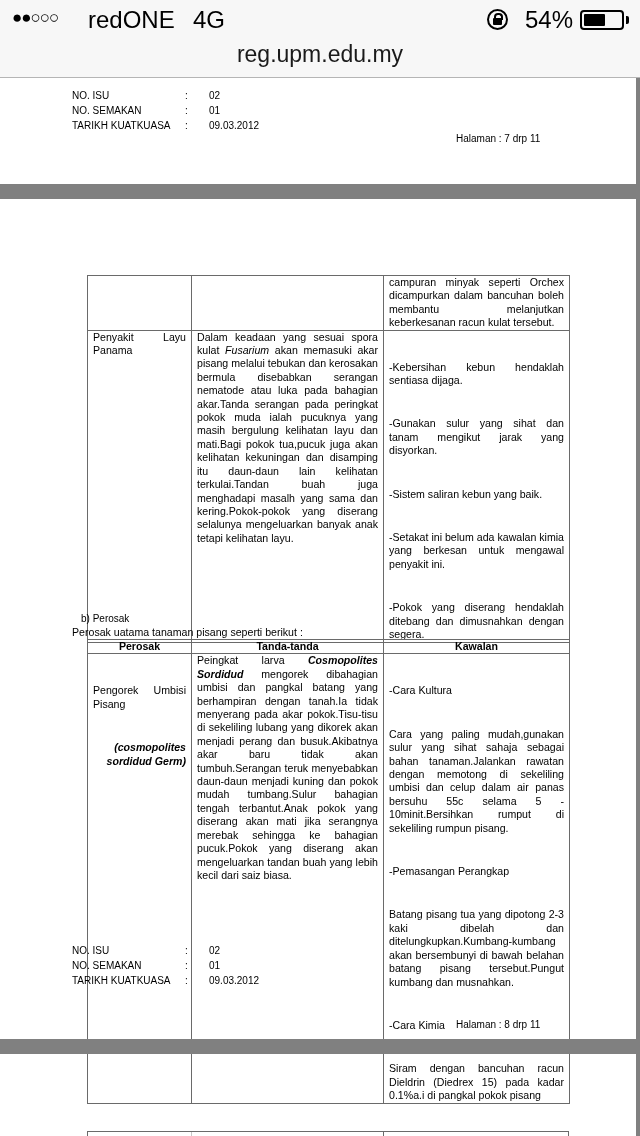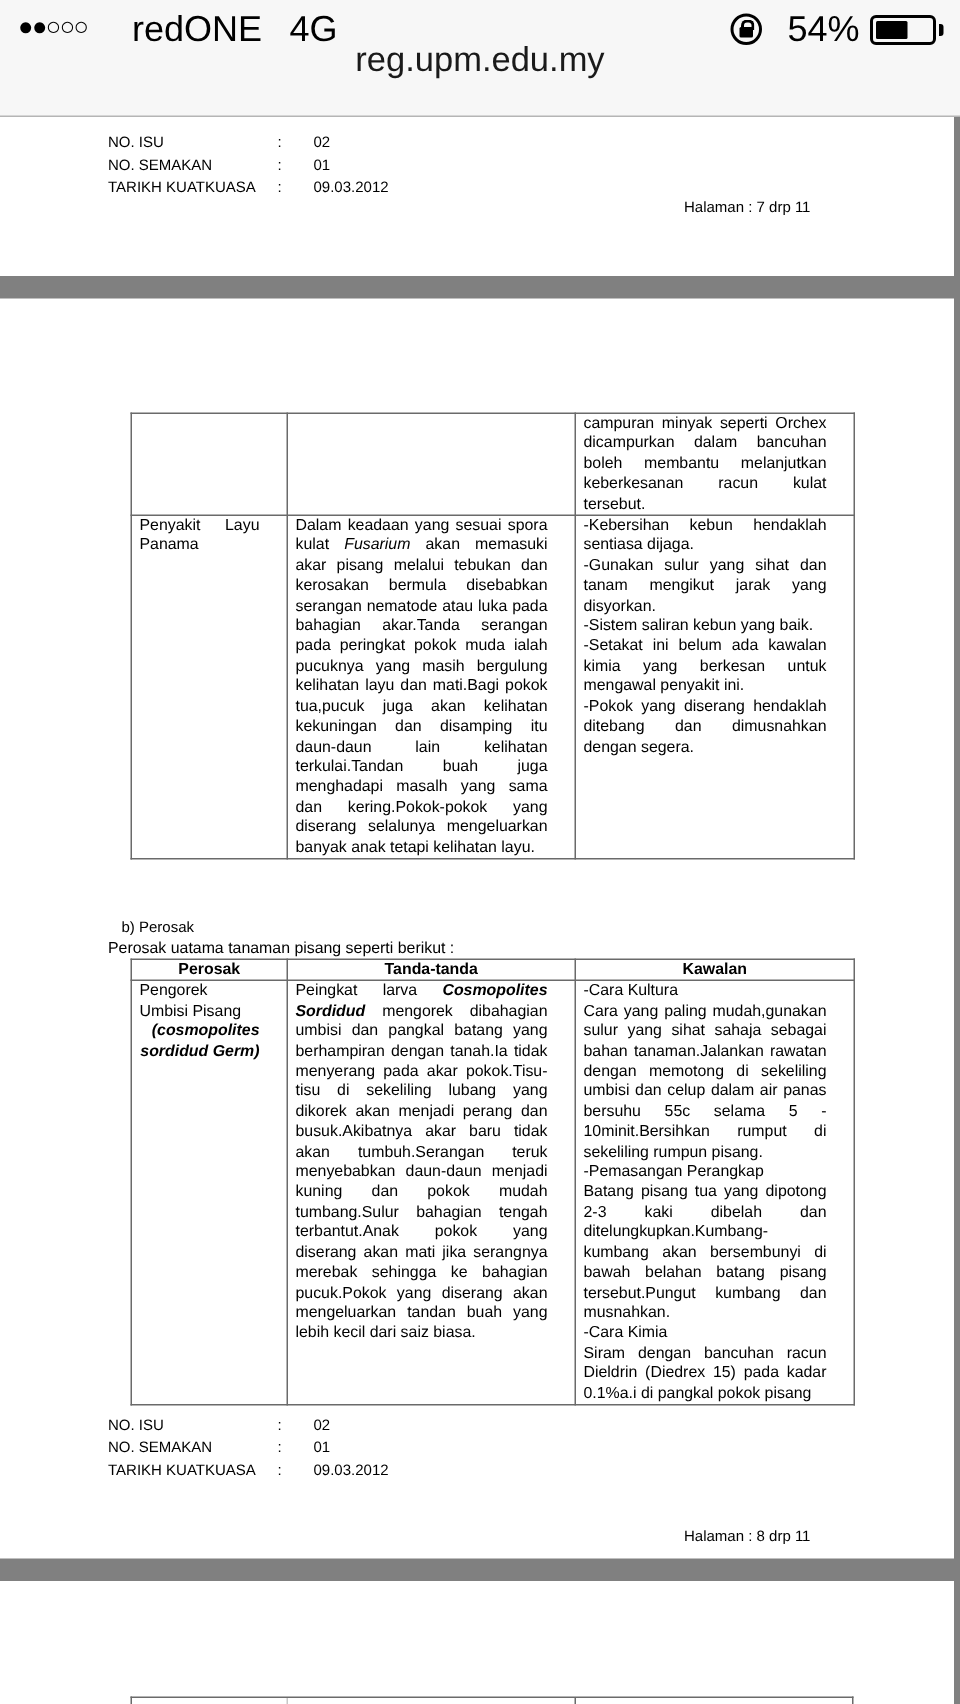--- a/index.html
+++ b/index.html
@@ -13,40 +13,40 @@
     .carrier { position: absolute; left: 88px; top: 6px; }
     .network { position: absolute; left: 193px; top: 6px; }
     .clock { position: absolute; left: 0; right: 0; top: 6px; text-align: center; font-weight: bold; padding-left: 6px; }
     .lock { position: absolute; left: 487px; top: 9px; width: 21px; height: 21px; border: 2px solid #000; border-radius: 50%; }
     .lock::after { content: ""; position: absolute; left: 4px; top: 7px; width: 9px; height: 7px; background: #000; border-radius: 1px; }
     .lock::before { content: ""; position: absolute; left: 5px; top: 2px; width: 5px; height: 5px; border: 2px solid #000; border-bottom: none; border-radius: 4px 4px 0 0; }
     .battery-pct { position: absolute; left: 525px; top: 6px; }
     .battery { position: absolute; left: 580px; top: 10px; width: 44px; height: 20px; border: 2px solid #000; border-radius: 4px; }
     .battery-fill { position: absolute; left: 2px; top: 2px; width: 21px; height: 12px; background: #000; border-radius: 1px; }
     .battery-tip { position: absolute; left: 626px; top: 16px; width: 3px; height: 8px; background: #000; border-radius: 0 2px 2px 0; }
-    .url { position: absolute; left: 0; right: 0; top: 26px; text-align: center; font-size: 23px; color: #1a1a1a; }
+    .url { position: absolute; left: 0; right: 0; top: 41px; text-align: center; font-size: 23px; color: #1a1a1a; }
 
     
     .right-strip { position: absolute; left: 636px; top: 78px; width: 4px; height: 1058px; background: #808080; }
     .page-gap { position: absolute; left: 0; width: 640px; height: 15px; background: #808080; }
 
     .meta { position: absolute; left: 72px; font-size: 10px; line-height: 15px; }
     .meta .row { position: relative; height: 15px; white-space: nowrap; }
     .meta .k { position: absolute; left: 0; }
     .meta .c { position: absolute; left: 113px; }
     .meta .v { position: absolute; left: 137px; }
     .halaman { position: absolute; font-size: 10px; margin-top: 15px; }
 
     table.doc { position: absolute; left: 87px; width: 482px; border-collapse: collapse; font-size: 10.6px; line-height: 13.4px; table-layout: fixed; }
-    table.doc td, table.doc th { border: 1px solid #6a6a6a; vertical-align: top; padding: 0 18px 0 5px; text-align: justify; }
+    table.doc td, table.doc th { border: 1px solid #6a6a6a; vertical-align: top; padding: 0 5px 0 5px; text-align: justify; }
     table.doc th { font-weight: bold; text-align: center; padding: 0 4px; }
     .col1 { width: 104px; }
     .col2 { width: 192px; }
     .col3 { width: 186px; }
-    .para { display: block; }
+    .para { display: block; margin-top: 30px; }
     .it { font-style: italic; }
     .bi { font-style: italic; font-weight: bold; }
 
     .sec-b { position: absolute; left: 81px; top: 613px; font-size: 10px; }
     .sec-intro { position: absolute; left: 72px; top: 626px; font-size: 10.6px; }
   </style>
 </head>
 <body>
 
 <div class="topbar">

